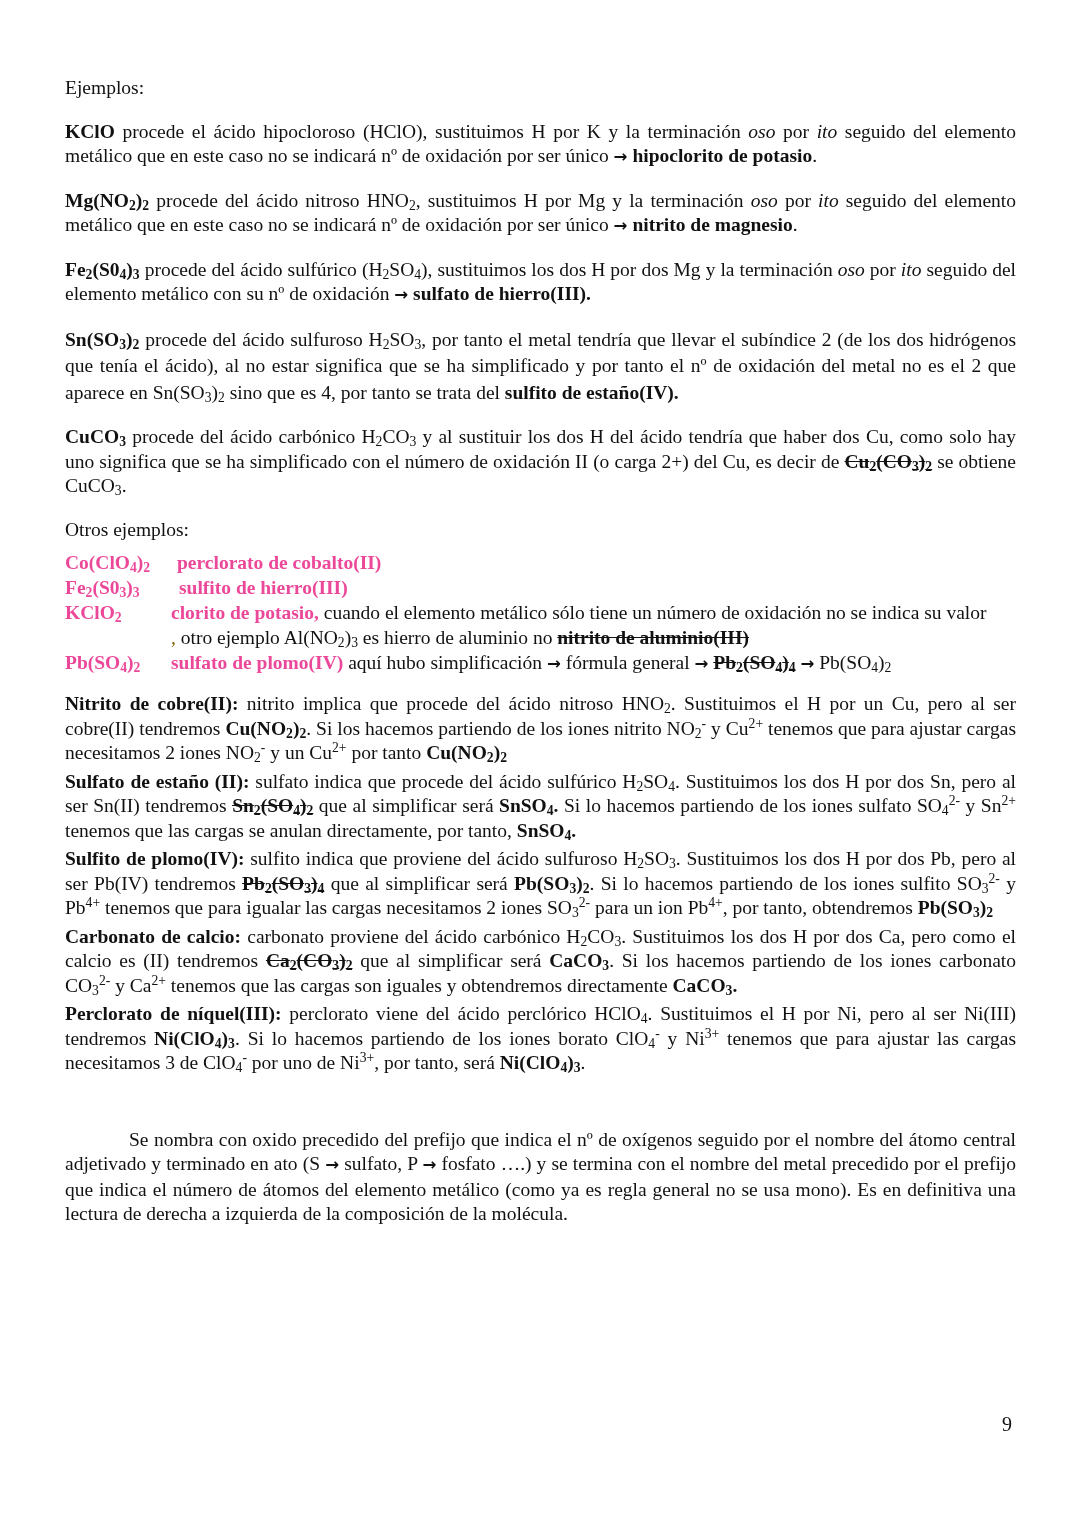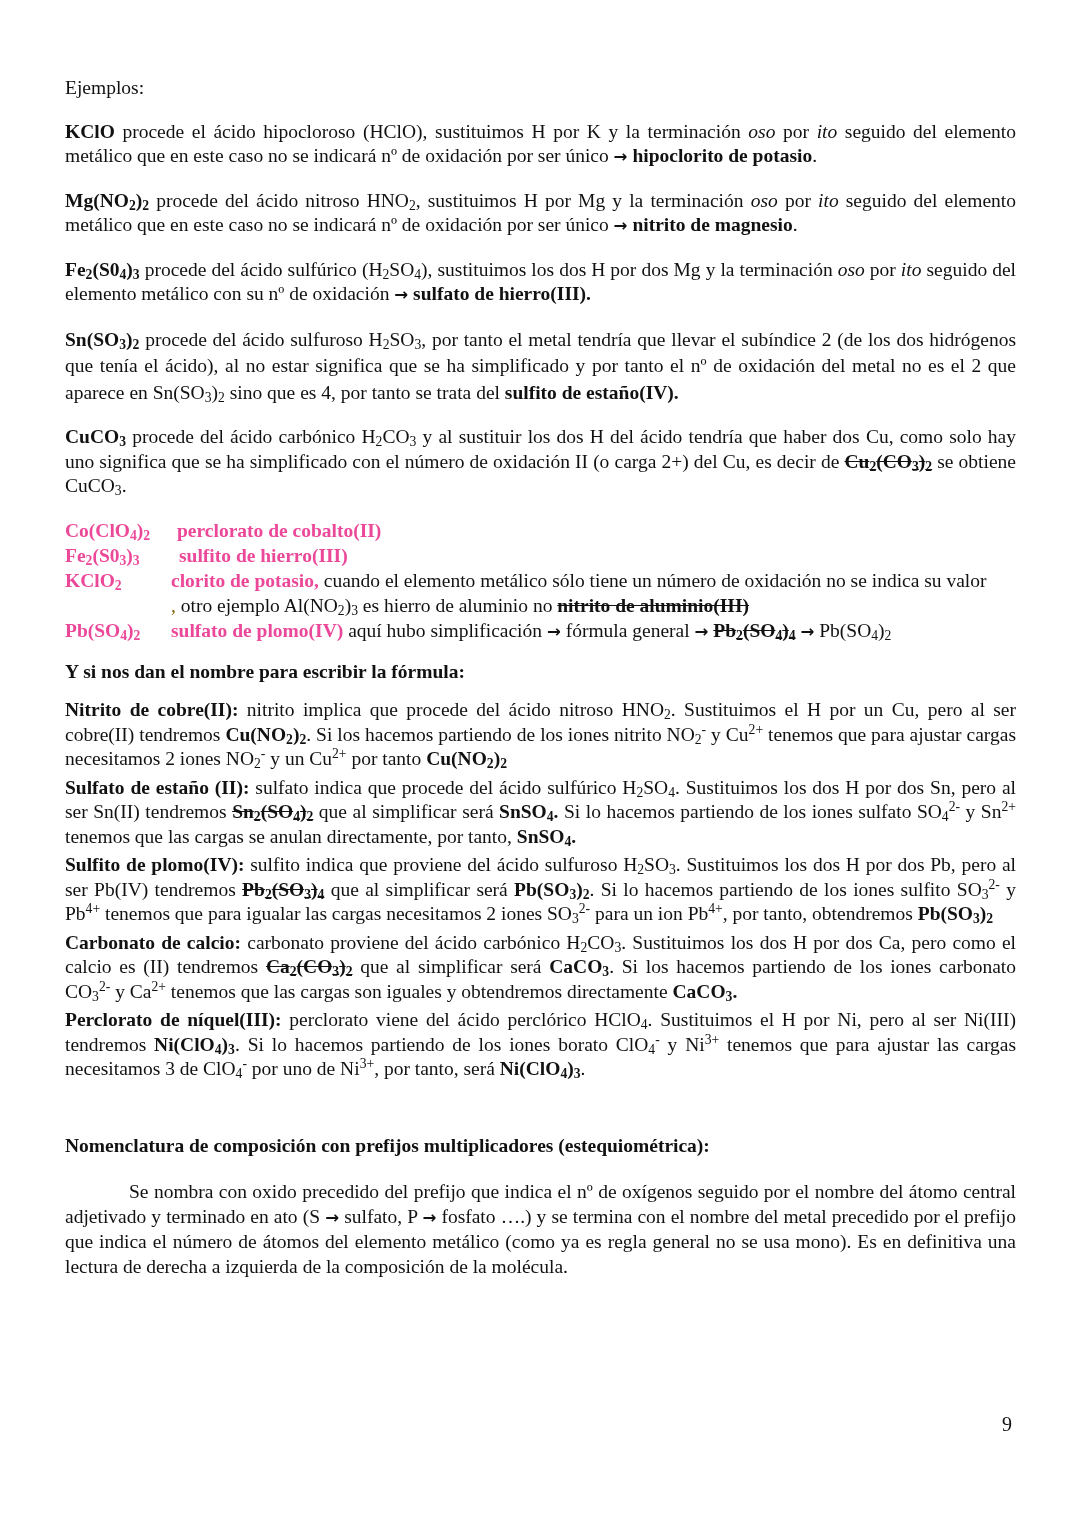--- a/index.html
+++ b/index.html
@@ -36,50 +36,49 @@
   <p class="para"><b>KClO</b><span> procede el ácido hipocloroso (HClO), sustituimos H por K y la terminación </span><i>oso</i><span> por </span><i>ito</i><span> seguido del elemento metálico que en este caso no se indicará nº de oxidación por ser único </span><span class="arrow">→</span> <b>hipoclorito de potasio</b><span>.</span></p>
 
   <p class="para"><b><span>Mg(NO</span><sub>2</sub><span>)</span><sub>2</sub></b><span> procede del ácido nitroso HNO</span><sub>2</sub><span>, sustituimos H por Mg y la terminación </span><i>oso</i><span> por </span><i>ito</i><span> seguido del elemento metálico que en este caso no se indicará nº de oxidación por ser único </span><span class="arrow">→</span> <b>nitrito de magnesio</b><span>.</span></p>
 
   <p class="para"><b><span>Fe</span><sub>2</sub><span>(S0</span><sub>4</sub><span>)</span><sub>3</sub></b><span> procede del ácido sulfúrico (H</span><sub>2</sub><span>SO</span><sub>4</sub><span>), sustituimos los dos H por dos Mg y la terminación </span><i>oso</i><span> por </span><i>ito</i><span> seguido del elemento metálico con su nº de oxidación </span><span class="arrow">→</span> <b>sulfato de hierro(III).</b></p>
 
   <p class="para" style="line-height:26.5px"><b><span>Sn(SO</span><sub>3</sub><span>)</span><sub>2</sub></b><span> procede del ácido sulfuroso H</span><sub>2</sub><span>SO</span><sub>3</sub><span>, por tanto el metal tendría que llevar el subíndice 2 (de los dos hidrógenos que tenía el ácido), al no estar significa que se ha simplificado y por tanto el nº de oxidación del metal no es el 2 que aparece en Sn(SO</span><sub>3</sub><span>)</span><sub>2</sub><span> sino que es 4, por tanto se trata del </span><b>sulfito de estaño(IV).</b></p>
 
   <p class="para"><b><span>CuCO</span><sub>3</sub></b><span> procede del ácido carbónico H</span><sub>2</sub><span>CO</span><sub>3</sub><span> y al sustituir los dos H del ácido tendría que haber dos Cu, como solo hay uno significa que se ha simplificado con el número de oxidación II (o carga 2+) del Cu, es decir de </span><s><span>Cu</span><sub>2</sub><span>(CO</span><sub>3</sub><span>)</span><sub>2</sub></s><span> se obtiene CuCO</span><sub>3</sub><span>.</span></p>
 
+  <p class="tight" style="margin-bottom:8px">Otros ejemplos:</p>
 
   <div style="margin-bottom:16px">
     <div class="ex-row">
       <div class="ex-f gold"><span>Co(ClO</span><sub>4</sub><span>)</span><sub>2</sub></div>
       <div class="ex-body"><span class="gold" style="margin-left:6px">perclorato de cobalto(II)</span></div>
     </div>
     <div class="ex-row">
       <div class="ex-f gold"><span>Fe</span><sub>2</sub><span>(S0</span><sub>3</sub><span>)</span><sub>3</sub></div>
       <div class="ex-body"><span class="gold" style="margin-left:8px">sulfito de hierro(III)</span></div>
     </div>
     <div class="ex-row">
       <div class="ex-f gold"><span>KClO</span><sub>2</sub></div>
       <div class="ex-body"><span class="gold">clorito de potasio,</span><span> cuando el elemento metálico sólo tiene un número de oxidación no se indica su valor</span><br><span class="gold-n">,</span><span> otro ejemplo Al(NO</span><sub>2</sub><span>)</span><sub>3</sub><span> es hierro de aluminio no </span><s>nitrito de aluminio(III)</s></div>
     </div>
     <div class="ex-row">
       <div class="ex-f gold"><span>Pb(SO</span><sub>4</sub><span>)</span><sub>2</sub></div>
       <div class="ex-body"><span class="gold">sulfato de plomo(IV)</span><span> aquí hubo simplificación </span> <span class="arrow">→</span><span> fórmula general </span><span class="arrow">→</span> <s><span>Pb</span><sub>2</sub><span>(SO</span><sub>4</sub><span>)</span><sub>4</sub></s> <span class="arrow">→</span><span> Pb(SO</span><sub>4</sub><span>)</span><sub>2</sub></div>
     </div>
   </div>
 
-  <p class="para" style="margin-bottom:14px"><b>Y si nos dan el nombre para escribir la fórmula:</b></p>
 
   <p class="tight"><b>Nitrito de cobre(II):</b><span> nitrito implica que procede del ácido nitroso HNO</span><sub>2</sub><span>. Sustituimos el H por un Cu, pero al ser cobre(II) tendremos </span><b><span>Cu(NO</span><sub>2</sub><span>)</span><sub>2</sub></b><span>. Si los hacemos partiendo de los iones nitrito NO</span><sub>2</sub><sup>-</sup><span> y Cu</span><sup>2+</sup><span> tenemos que para ajustar cargas necesitamos 2 iones NO</span><sub>2</sub><sup>-</sup><span> y un Cu</span><sup>2+</sup><span> por tanto </span><b><span>Cu(NO</span><sub>2</sub><span>)</span><sub>2</sub></b></p>
 
   <p class="tight"><b>Sulfato de estaño (II):</b><span> sulfato indica que procede del ácido sulfúrico H</span><sub>2</sub><span>SO</span><sub>4</sub><span>. Sustituimos los dos H por dos Sn, pero al ser Sn(II) tendremos </span><s><span>Sn</span><sub>2</sub><span>(SO</span><sub>4</sub><span>)</span><sub>2</sub></s><span> que al simplificar será </span><b><span>SnSO</span><sub>4</sub><span>.</span></b><span> Si lo hacemos partiendo de los iones sulfato SO</span><sub>4</sub><sup>2-</sup><span> y Sn</span><sup>2+</sup><span> tenemos que las cargas se anulan directamente, por tanto, </span><b><span>SnSO</span><sub>4</sub><span>.</span></b></p>
 
   <p class="tight"><b>Sulfito de plomo(IV):</b><span> sulfito indica que proviene del ácido sulfuroso H</span><sub>2</sub><span>SO</span><sub>3</sub><span>. Sustituimos los dos H por dos Pb, pero al ser Pb(IV) tendremos </span><s><span>Pb</span><sub>2</sub><span>(SO</span><sub>3</sub><span>)</span><sub>4</sub></s><span> que al simplificar será </span><b><span>Pb(SO</span><sub>3</sub><span>)</span><sub>2</sub></b><span>. Si lo hacemos partiendo de los iones sulfito SO</span><sub>3</sub><sup>2-</sup><span> y Pb</span><sup>4+</sup><span> tenemos que para igualar las cargas necesitamos 2 iones SO</span><sub>3</sub><sup>2-</sup><span> para un ion Pb</span><sup>4+</sup><span>, por tanto, obtendremos </span><b><span>Pb(SO</span><sub>3</sub><span>)</span><sub>2</sub></b></p>
 
   <p class="tight"><b>Carbonato de calcio:</b><span> carbonato proviene del ácido carbónico H</span><sub>2</sub><span>CO</span><sub>3</sub><span>. Sustituimos los dos H por dos Ca, pero como el calcio es (II) tendremos </span><s><span>Ca</span><sub>2</sub><span>(CO</span><sub>3</sub><span>)</span><sub>2</sub></s><span> que al simplificar será </span><b><span>CaCO</span><sub>3</sub></b><span>. Si los hacemos partiendo de los iones carbonato CO</span><sub>3</sub><sup>2-</sup><span> y Ca</span><sup>2+</sup><span> tenemos que las cargas son iguales y obtendremos directamente </span><b><span>CaCO</span><sub>3</sub><span>.</span></b></p>
 
   <p class="tight" style="margin-bottom:52px"><b>Perclorato de níquel(III):</b><span> perclorato viene del ácido perclórico HClO</span><sub>4</sub><span>. Sustituimos el H por Ni, pero al ser Ni(III) tendremos </span><b><span>Ni(ClO</span><sub>4</sub><span>)</span><sub>3</sub></b><span>. Si lo hacemos partiendo de los iones borato ClO</span><sub>4</sub><sup>-</sup><span> y Ni</span><sup>3+</sup><span> tenemos que para ajustar las cargas necesitamos 3 de ClO</span><sub>4</sub><sup>-</sup><span> por uno de Ni</span><sup>3+</sup><span>, por tanto, será </span><b><span>Ni(ClO</span><sub>4</sub><span>)</span><sub>3</sub></b><span>.</span></p>
 
-  <p class="para" style="margin-bottom:22px"><b>Nomenclatura de composición con prefijos multiplicadores (estequiométrica):</b></p>
 
   <p class="indent"><span>Se nombra con oxido precedido del prefijo que indica el nº de oxígenos seguido por el nombre del átomo central adjetivado y terminado en ato (S </span><span class="arrow">→</span><span> sulfato, P </span><span class="arrow">→</span><span> fosfato ….) y se termina con el nombre del metal precedido por el prefijo que indica el número de átomos del elemento metálico (como ya es regla general no se usa mono). Es en definitiva una lectura de derecha a izquierda de la composición de la molécula.</span></p>
 </div>
 
 <div class="pagenum">9</div>
 
 </body></html>

